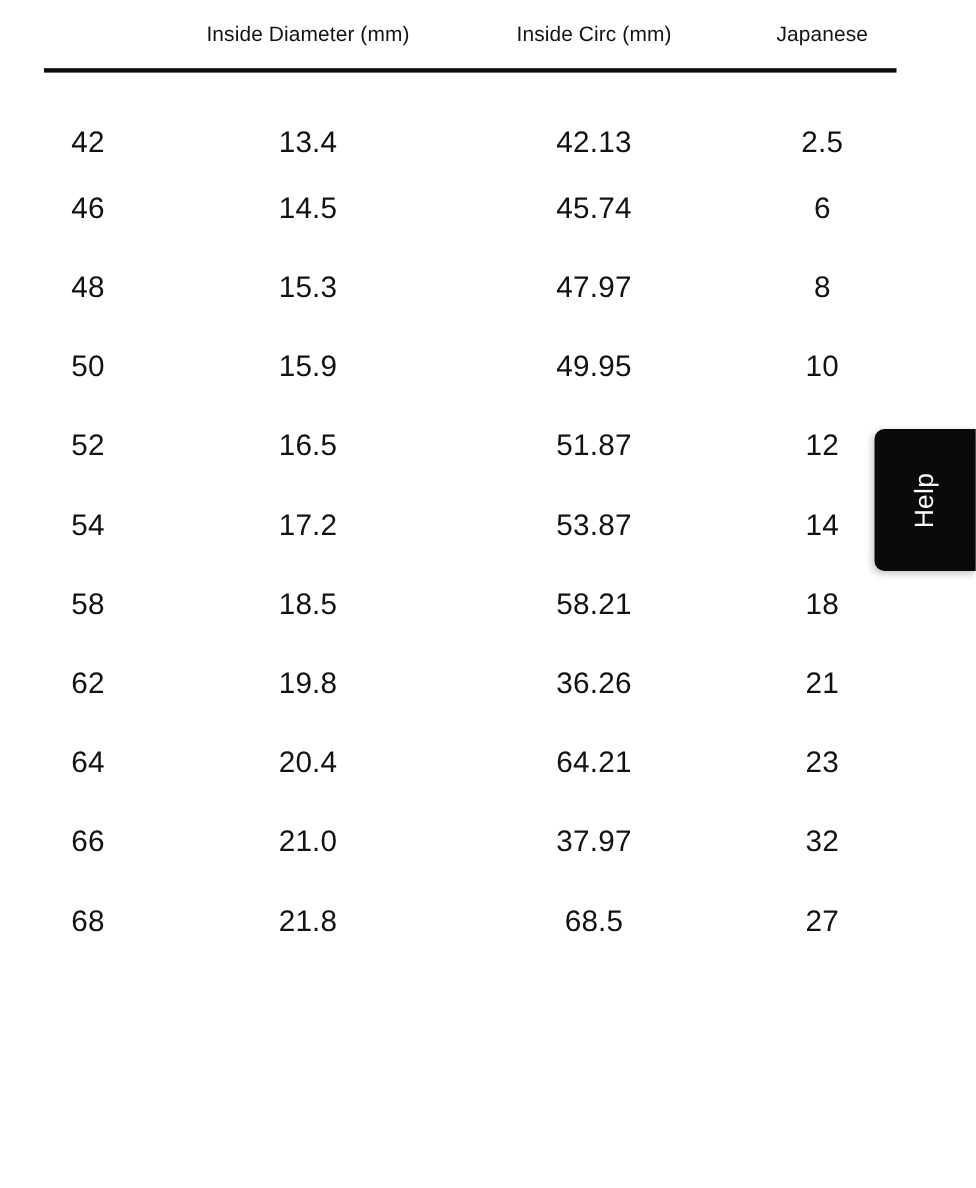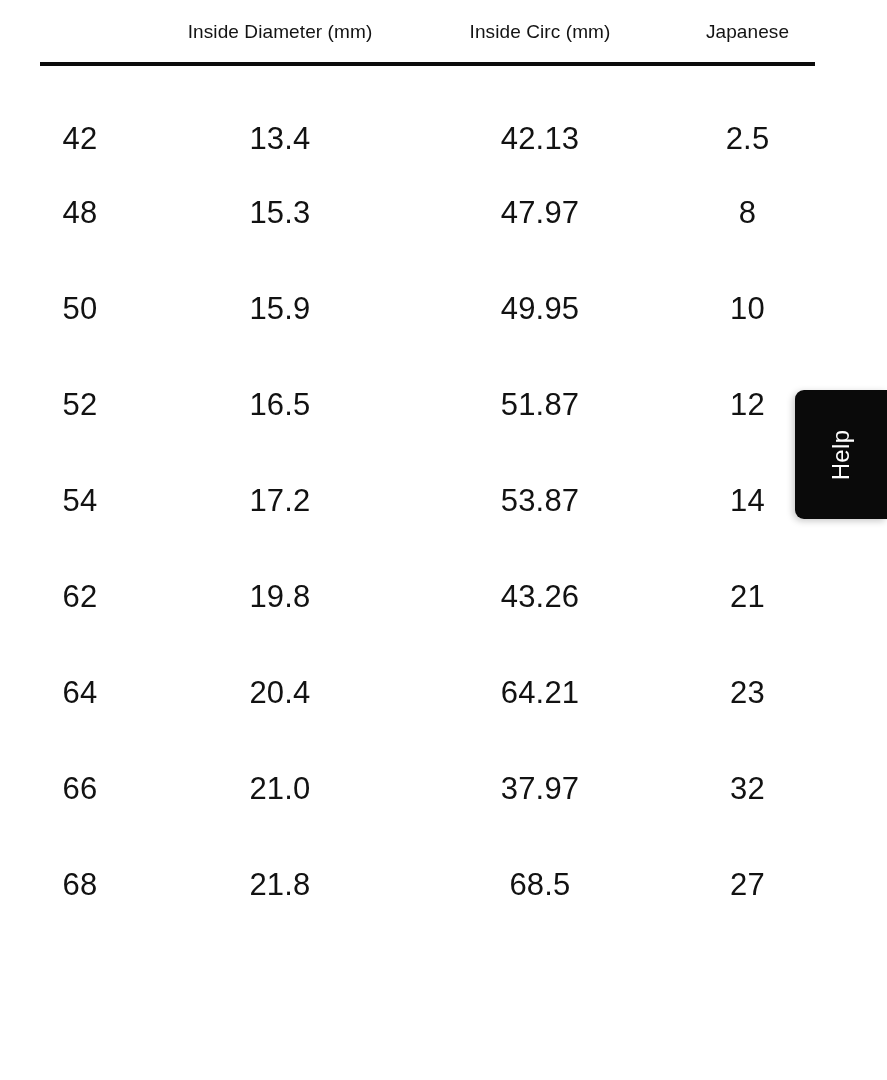--- a/index.html
+++ b/index.html
@@ -63,26 +63,26 @@
     left: 40px;
     top: 62px;
     width: 775px;
     height: 4px;
     background: #0b0b0b;
   }
 
   .size-table thead tr { border-bottom: none; }
 
   .size-table tbody td {
-    font-size: 31px;
+    font-size: 27px;
     font-weight: 400;
     color: #121212;
     text-align: center;
     height: 72px;
-    padding: 12px;
+    padding: 0;
     vertical-align: middle;
     white-space: nowrap;
     letter-spacing: 0.2px;
   }
 
   .size-table tbody tr:first-child td { height: 82px; vertical-align: bottom; padding-bottom: 8px; }
 
   .col-blank-head { }
 
   
@@ -132,20 +132,26 @@
       </tr>
     </thead>
     <tbody id="table-body">
         <tr>
           <td>42</td>
           <td>13.4</td>
           <td>42.13</td>
           <td>2.5</td>
         </tr>
         <tr>
+          <td>46</td>
+          <td>14.5</td>
+          <td>45.74</td>
+          <td>6</td>
+        </tr>
+        <tr>
           <td>48</td>
           <td>15.3</td>
           <td>47.97</td>
           <td>8</td>
         </tr>
         <tr>
           <td>50</td>
           <td>15.9</td>
           <td>49.95</td>
           <td>10</td>
@@ -156,23 +162,29 @@
           <td>51.87</td>
           <td>12</td>
         </tr>
         <tr>
           <td>54</td>
           <td>17.2</td>
           <td>53.87</td>
           <td>14</td>
         </tr>
         <tr>
+          <td>58</td>
+          <td>18.5</td>
+          <td>58.21</td>
+          <td>18</td>
+        </tr>
+        <tr>
           <td>62</td>
           <td>19.8</td>
-          <td>43.26</td>
+          <td>36.26</td>
           <td>21</td>
         </tr>
         <tr>
           <td>64</td>
           <td>20.4</td>
           <td>64.21</td>
           <td>23</td>
         </tr>
         <tr>
           <td>66</td>

